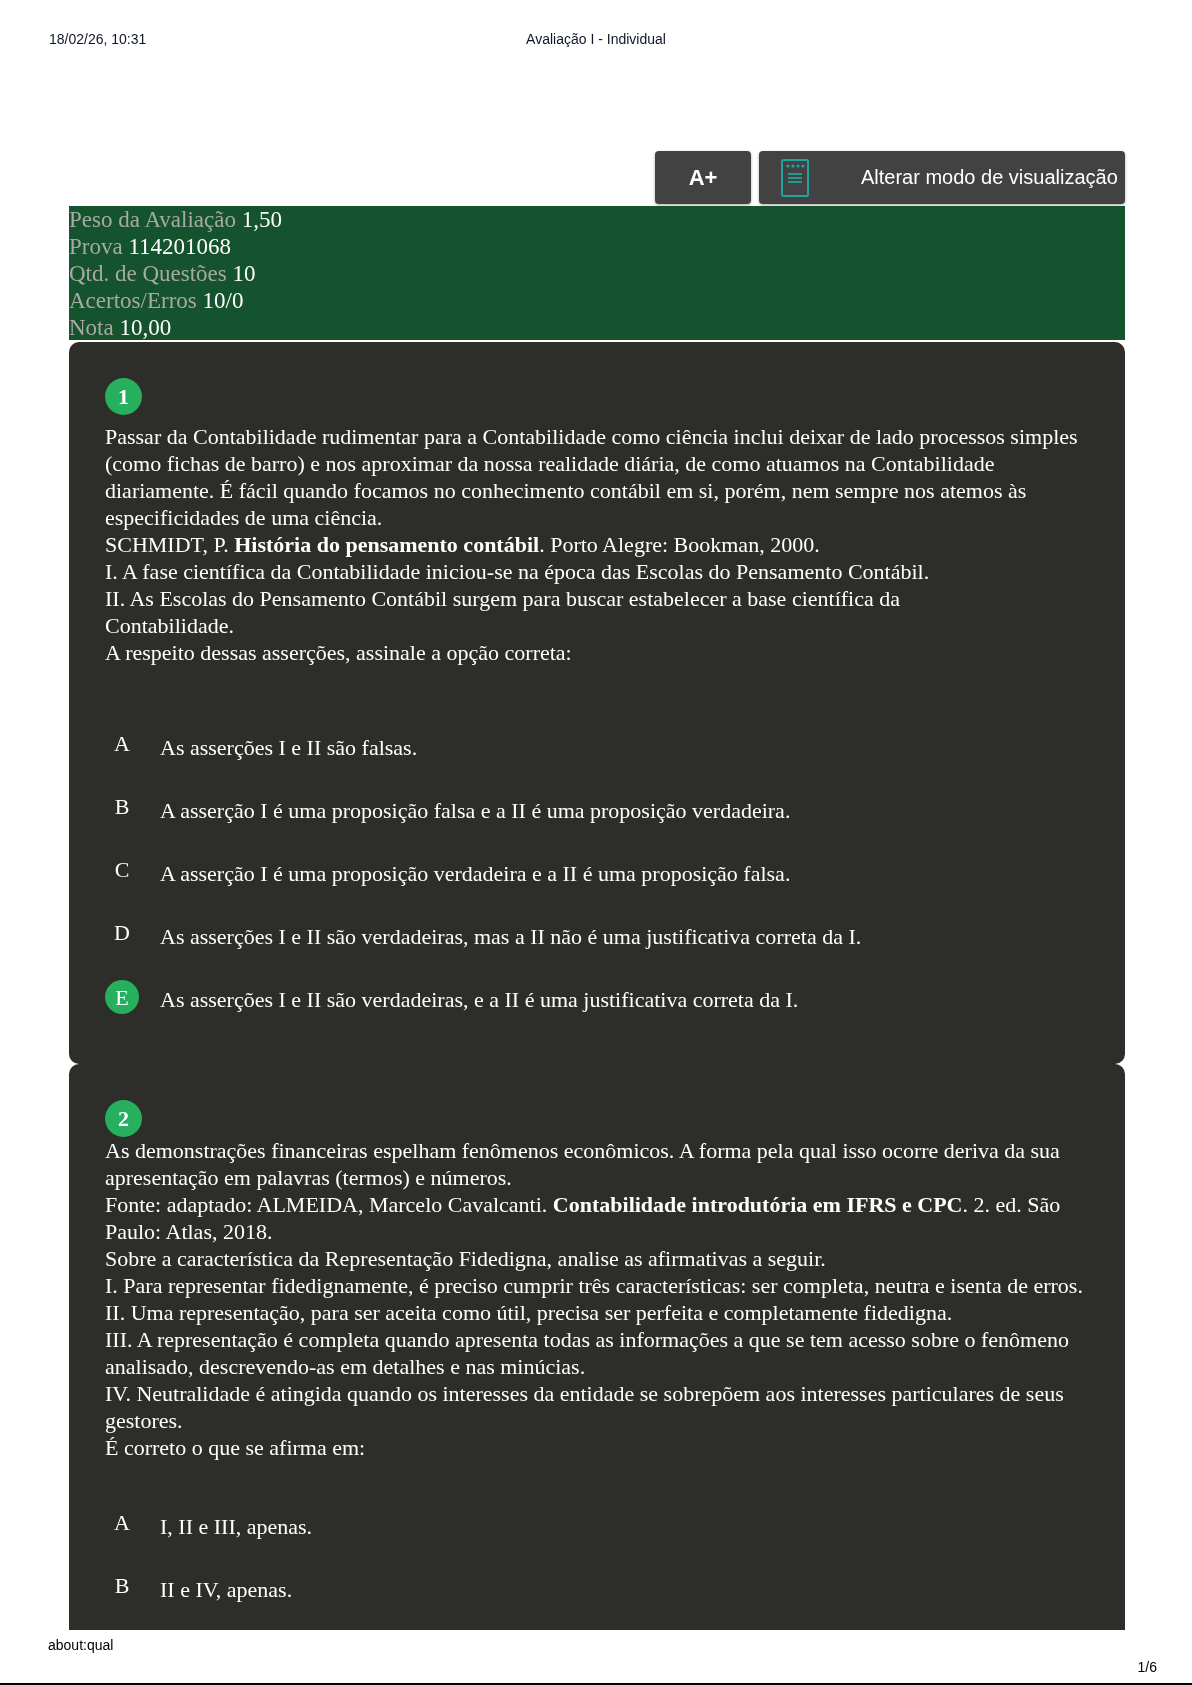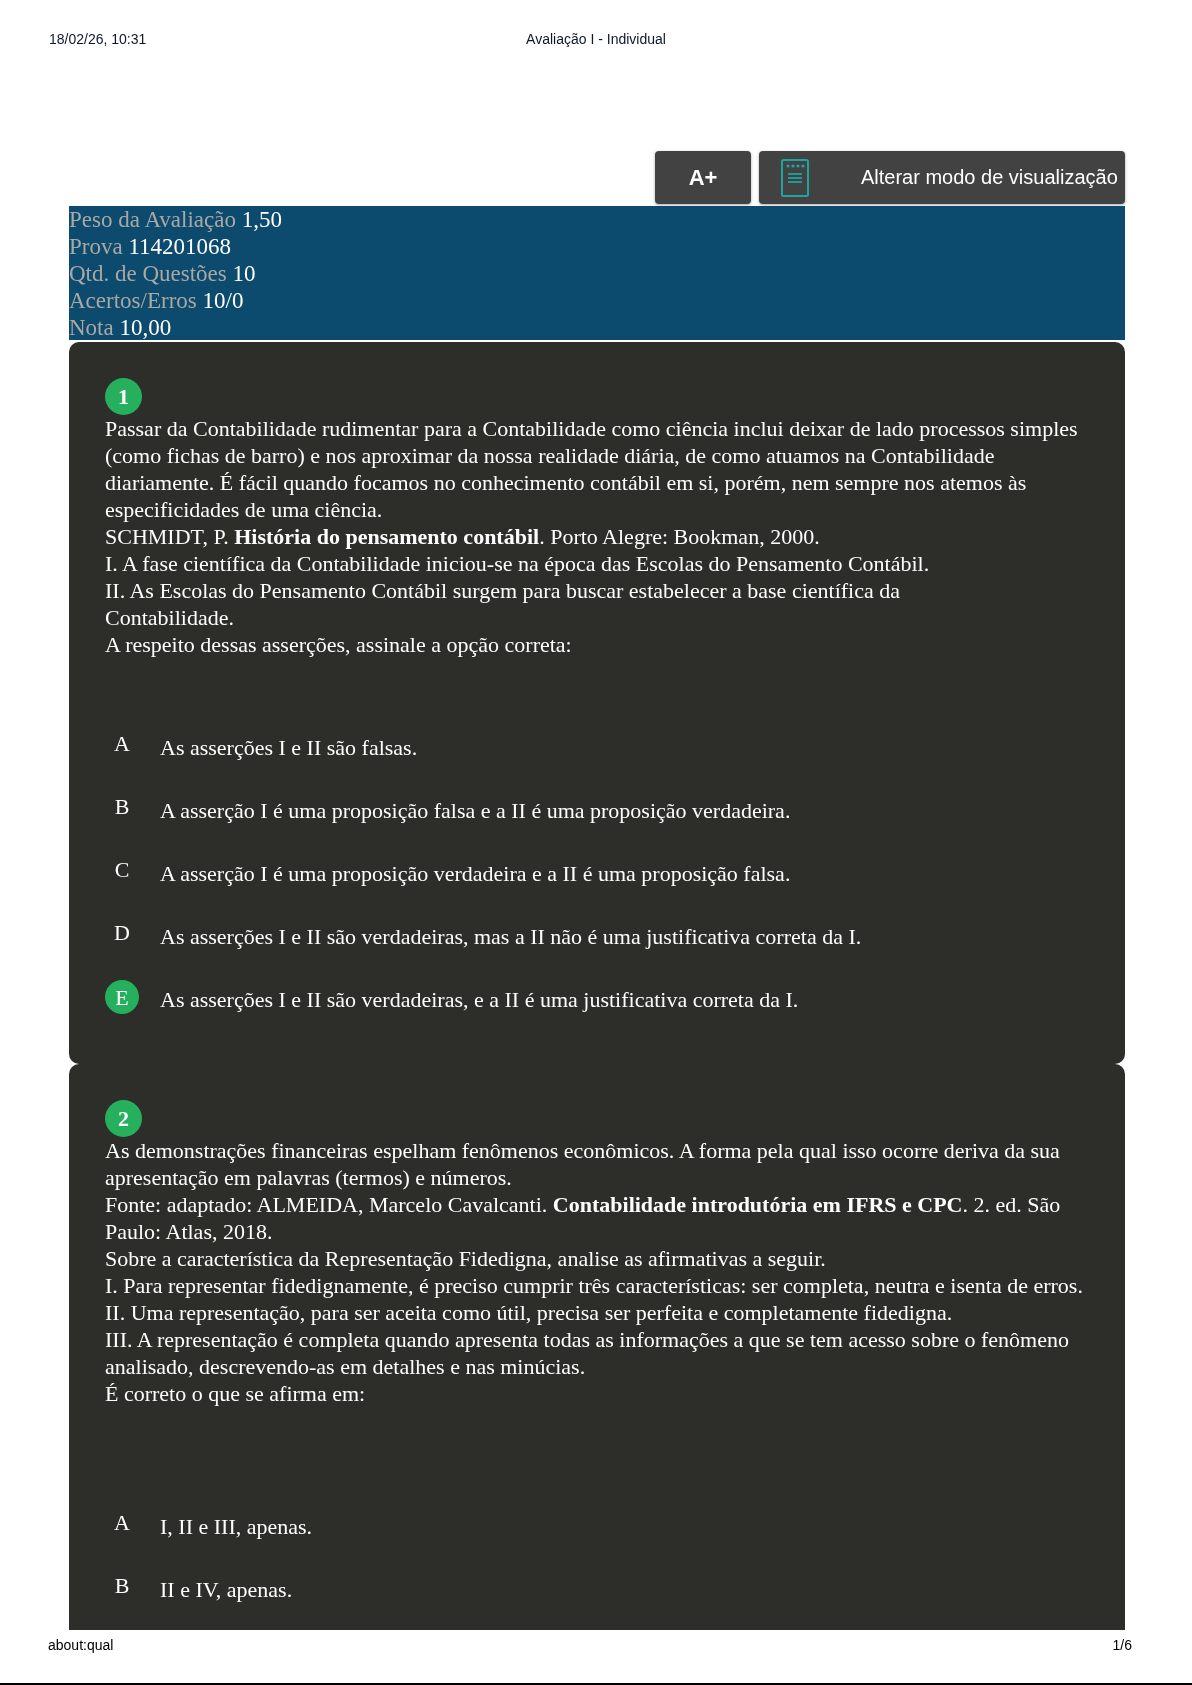--- a/index.html
+++ b/index.html
@@ -7,33 +7,33 @@
   body { position: relative; font-family: "Liberation Serif", serif; }
 
   .print-header { position: absolute; top: 30px; left: 0; width: 1192px; height: 20px;
     font-family: "Liberation Sans", sans-serif; font-size: 14px; color: #0f172a; }
   .print-header .date { position: absolute; left: 49px; top: 1px; }
   .print-header .title { position: absolute; left: 0; width: 1192px; text-align: center; top: 1px; }
 
   .print-footer { position: absolute; top: 1637px; left: 0; width: 1192px;
     font-family: "Liberation Sans", sans-serif; font-size: 14px; color: #000; }
   .print-footer .url { position: absolute; left: 48px; }
-  .print-footer .page { position: absolute; right: 60px; }
+  .print-footer .page { position: absolute; right: 35px; margin-top: 22px; }
   .bottom-rule { position: absolute; top: 1683px; left: 0; width: 1192px; height: 2px; background: #000; }
 
   .toolbar { position: absolute; top: 151px; left: 655px; height: 54px; display: flex; gap: 8px; }
   .tb-btn { background: #424242; color: #ffffff; border-radius: 4px; height: 53px;
     display: flex; align-items: center; font-family: "Liberation Sans", sans-serif;
     box-shadow: 0 1px 3px rgba(0,0,0,0.35); cursor: pointer; }
   .tb-font { width: 96px; justify-content: center; font-size: 22px; font-weight: bold; }
   .tb-view { width: 366px; padding-left: 128px; padding-left: 22px; font-size: 20px; gap: 34px; }
   .tb-view .doc-icon { width: 28px; height: 38px; margin-right: 18px; display: inline-block; }
 
   .summary { position: absolute; top: 206px; left: 69px; width: 1056px; height: 134px;
-    background: #0c4a6e; padding-top: 0px; font-size: 23px; line-height: 27px; }
+    background: #14532d; padding-top: 0px; font-size: 23px; line-height: 27px; }
   .summary .row { white-space: nowrap; }
   .summary .lbl { color: #a8a8a4; }
   .summary .val { color: #ffffff; }
 
   .qcard { position: absolute; left: 69px; width: 1056px; background: #2d2d29;
     border-radius: 10px; color: #ffffff; font-size: 22px; line-height: 27px; }
   .q1 { top: 342px; height: 722px; }
   .q2 { top: 1064px; height: 566px; border-bottom-left-radius: 0; border-bottom-right-radius: 0; }
 
   .qnum { position: absolute; left: 36px; width: 37px; height: 37px; border-radius: 50%;
@@ -96,21 +96,21 @@
     <span class="val">10/0</span>
   </div>
   <div class="row">
     <span class="lbl">Nota</span>
     <span class="val">10,00</span>
   </div>
 </div>
 
 <div class="qcard q1">
   <div class="qnum" style="top:36px;">1</div>
-  <div class="qtext" style="top:73px;">
+  <div class="qtext" style="top:81px;">
     <p>Passar da Contabilidade rudimentar para a Contabilidade como ciência inclui deixar de lado processos simples (como fichas de barro) e nos aproximar da nossa realidade diária, de como atuamos na Contabilidade diariamente. É fácil quando focamos no conhecimento contábil em si, porém, nem sempre nos atemos às especificidades de uma ciência.</p>
     <p>
       <span>SCHMIDT, P. </span><b>História do pensamento contábil</b><span>. Porto Alegre: Bookman, 2000.</span>
     </p>
     <p>I. A fase científica da Contabilidade iniciou-se na época das Escolas do Pensamento Contábil.</p>
     <p style="width:900px;">II. As Escolas do Pensamento Contábil surgem para buscar estabelecer a base científica da Contabilidade.</p>
     <p>A respeito dessas asserções, assinale a opção correta:</p>
   </div>
 
   <div class="opt" style="top:387px;">
@@ -139,20 +139,21 @@
   <div class="qnum" style="top:36px;">2</div>
   <div class="qtext" style="top:73px;">
     <p>As demonstrações financeiras espelham fenômenos econômicos. A forma pela qual isso ocorre deriva da sua apresentação em palavras (termos) e números.</p>
     <p>
       <span>Fonte: adaptado: ALMEIDA, Marcelo Cavalcanti. </span><b>Contabilidade introdutória em IFRS e CPC</b><span>. 2. ed. São Paulo: Atlas, 2018.</span>
     </p>
     <p>Sobre a característica da Representação Fidedigna, analise as afirmativas a seguir.</p>
     <p>I. Para representar fidedignamente, é preciso cumprir três características: ser completa, neutra e isenta de erros.</p>
     <p>II. Uma representação, para ser aceita como útil, precisa ser perfeita e completamente fidedigna.</p>
     <p>III. A representação é completa quando apresenta todas as informações a que se tem acesso sobre o fenômeno analisado, descrevendo-as em detalhes e nas minúcias.</p>
+    <p>IV. Neutralidade é atingida quando os interesses da entidade se sobrepõem aos interesses particulares de seus gestores.</p>
     <p>É correto o que se afirma em:</p>
   </div>
 
   <div class="opt" style="top:444px;">
     <span class="letter">A</span>
     <span class="otext">I, II e III, apenas.</span>
   </div>
   <div class="opt" style="top:507px;">
     <span class="letter">B</span>
     <span class="otext">II e IV, apenas.</span>

